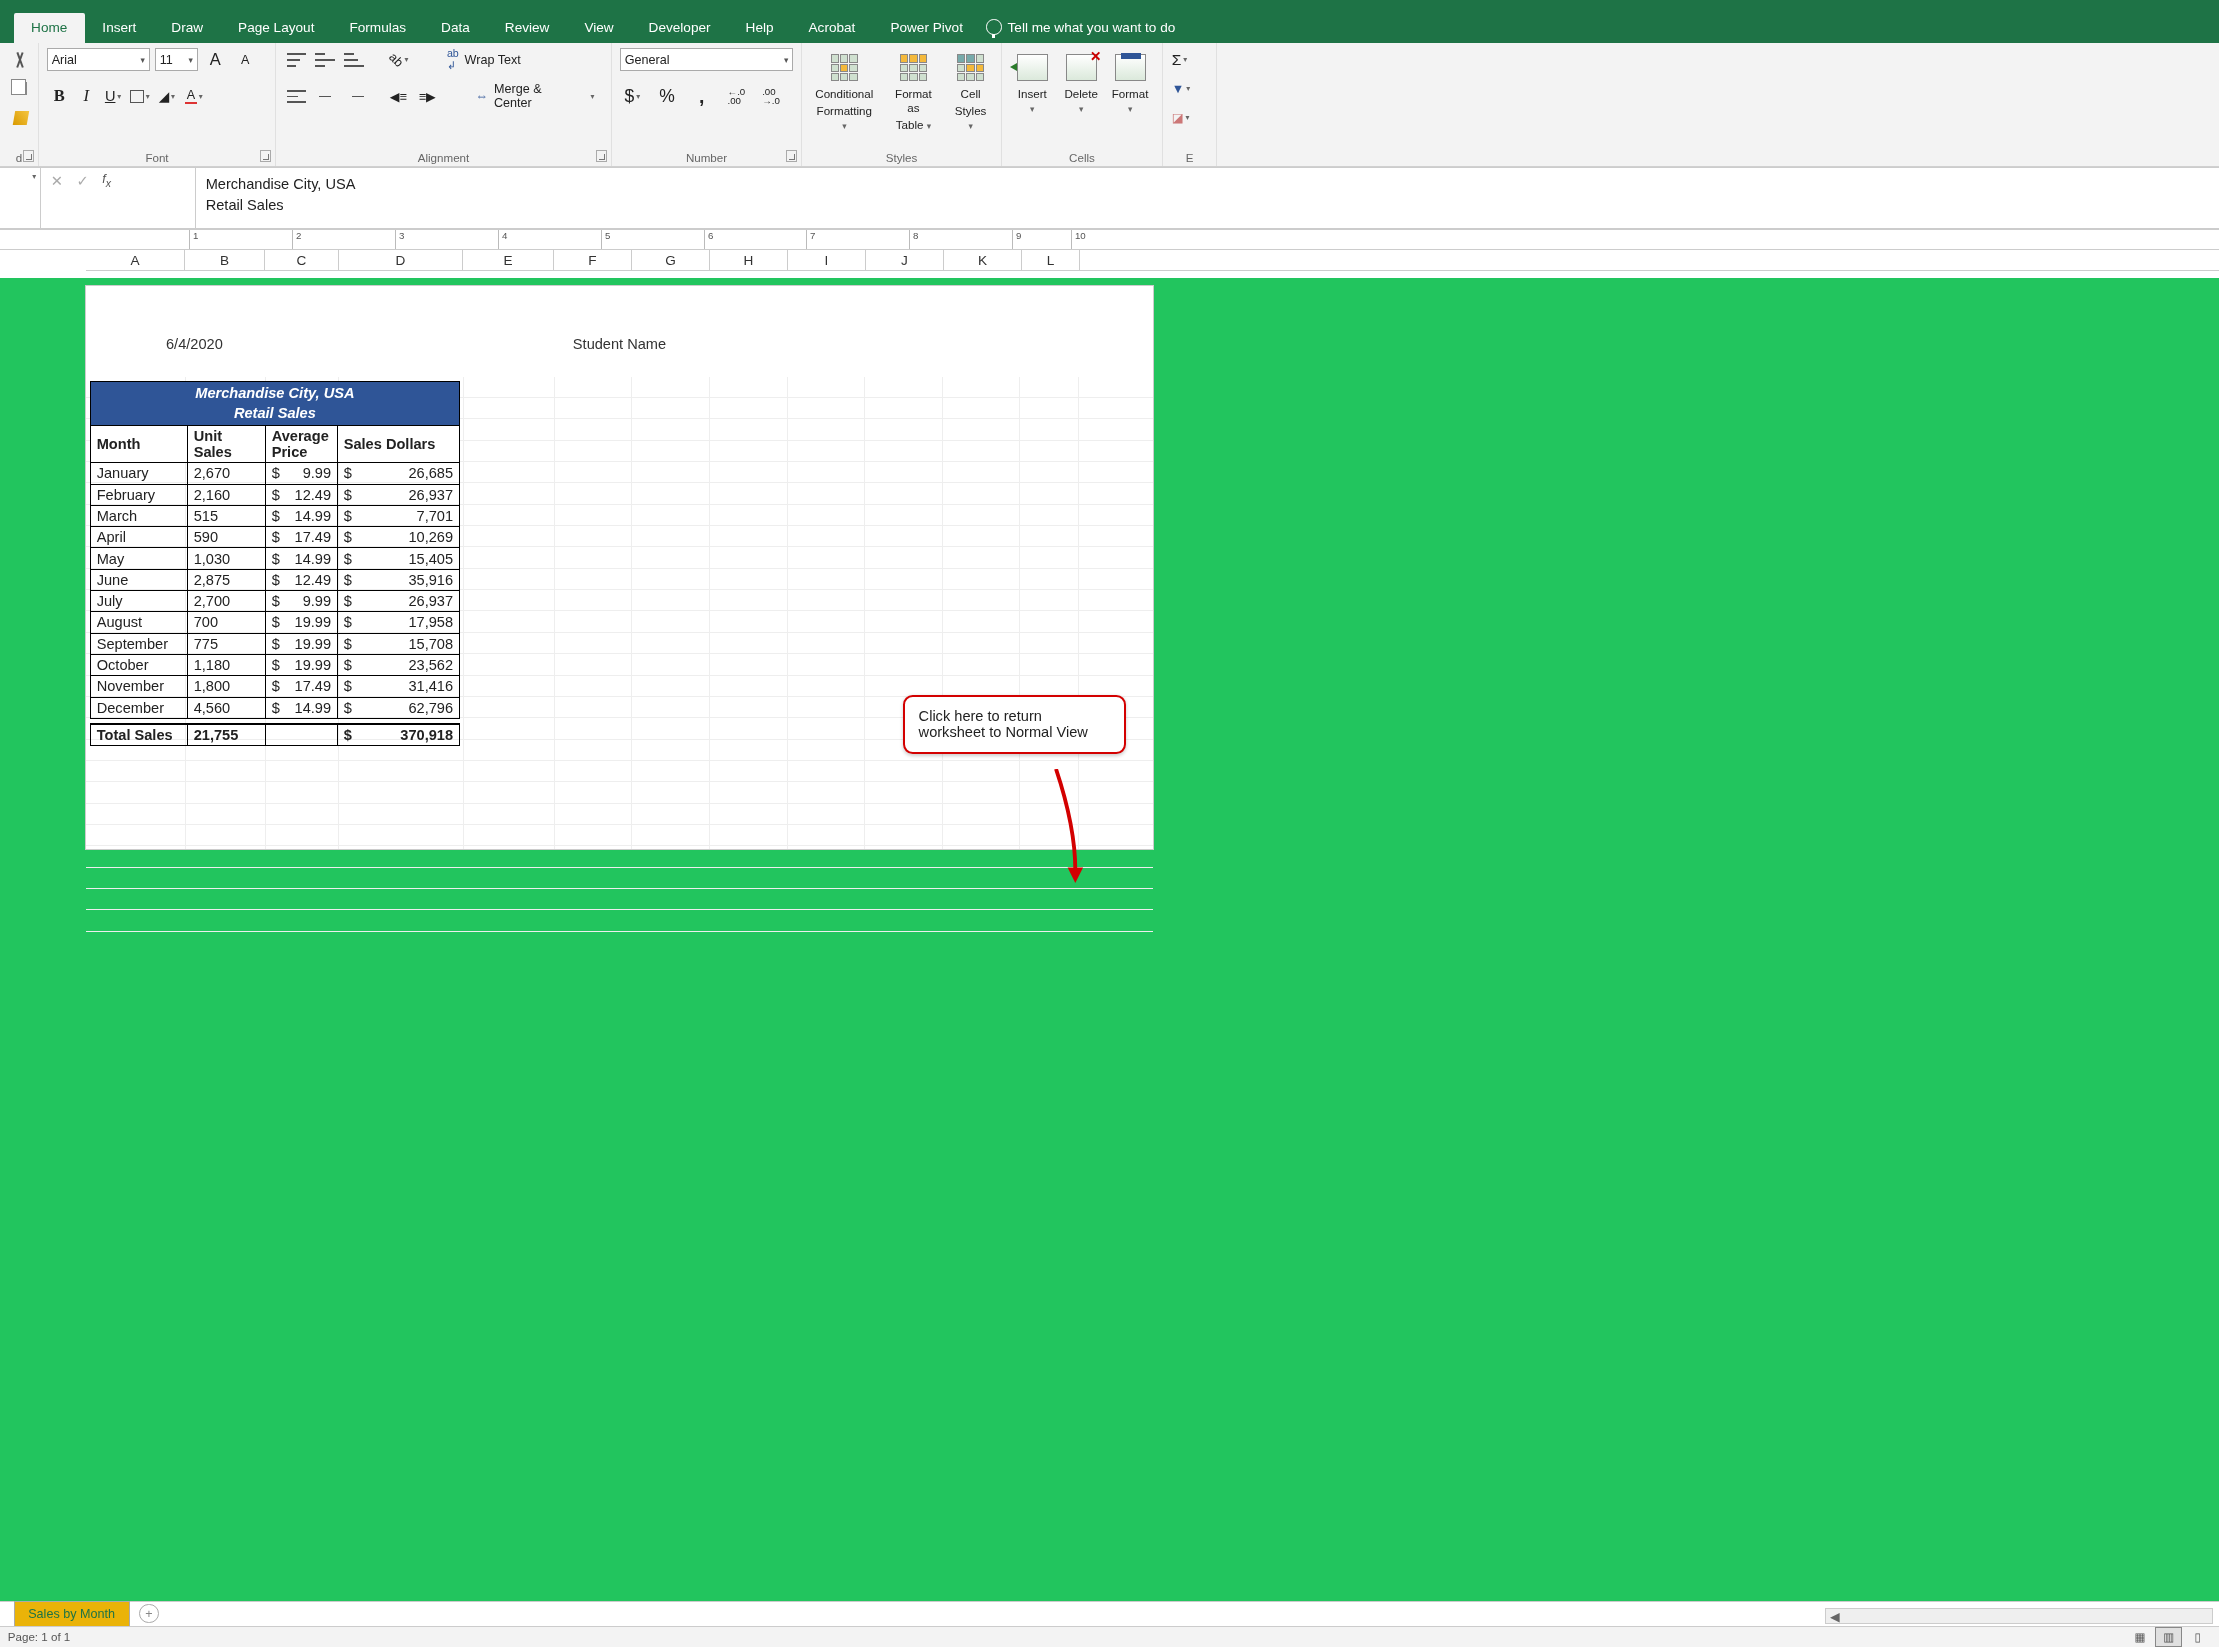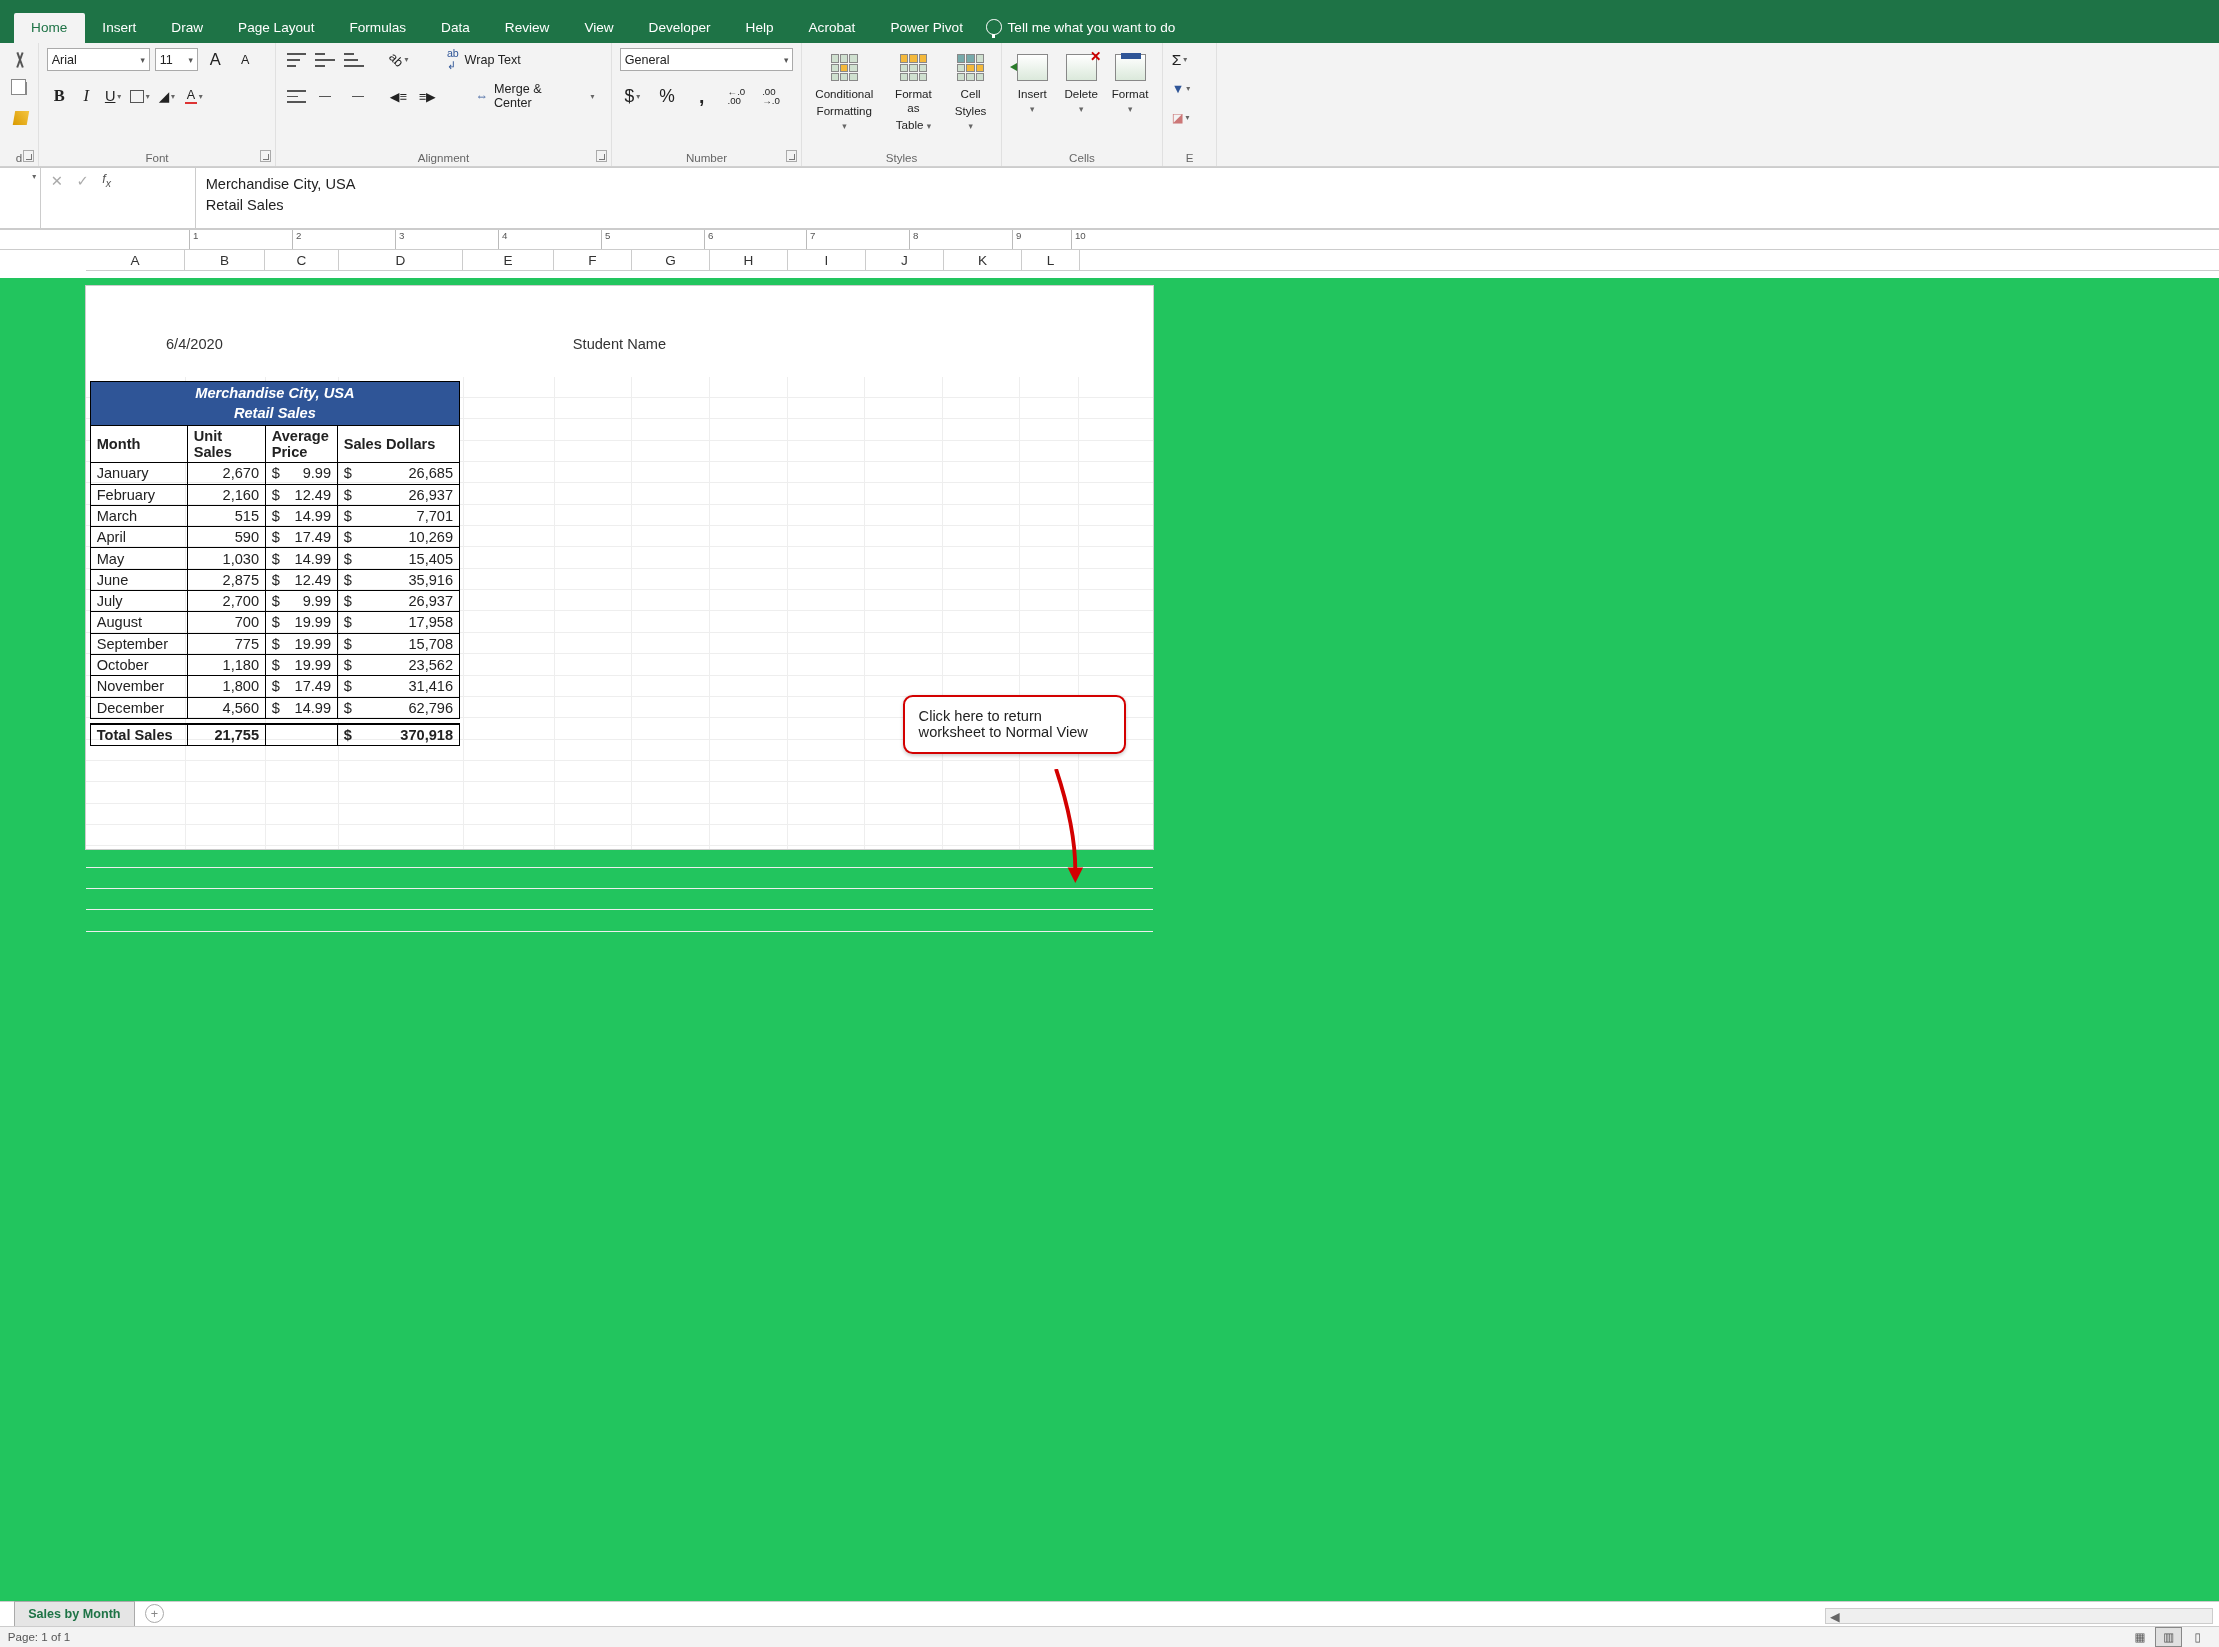--- a/index.html
+++ b/index.html
@@ -49,39 +49,39 @@
   .gridlines { position:absolute; top:91px; left:0; right:0; bottom:0; }
   .gridlines .gv { position:absolute; top:0; bottom:0; border-right:1px solid #eee; }
   .gridlines .gh { position:absolute; left:0; right:0; border-bottom:1px solid #eee; height:21.3px; }
   .hdr-line { margin:35px 0 0 0; display:flex; padding:0 80px; font-size:14.6px; color:#333; }
   .hdr-line .hc { flex:1; }
   
   .datatbl { margin:29px 0 0 3.9px; border-collapse:collapse; font-size:14.6px; }
   .datatbl td, .datatbl th { border:1px solid #000; padding:1.9px 5.8px; height:21.3px; }
   .datatbl .titlecell { background:#2f5597; color:#fff; font-style:italic; font-weight:bold; text-align:center; line-height:1.35; }
   .datatbl th { font-weight:bold; text-align:left; background:#fff; }
-  .datatbl .num { text-align:right; }
+  .datatbl .num { text-align:left; }
   .datatbl .cur { display:flex; justify-content:space-between; }
   .datatbl .tot td { border-top:2.9px solid #000; font-weight:bold; }
   
   .fbar { position:absolute; top:167px; left:0; right:0; height:62px; background:#fff; border-top:1px solid #ccc; border-bottom:1px solid #ccc; display:flex; }
   .namebox { width:41px; border-right:1px solid #ccc; display:flex; align-items:flex-start; padding:3.9px; }
   .fbtns { width:155px; border-right:1px solid #ccc; display:flex; align-items:flex-start; padding:3.9px 9.7px; gap:13.6px; color:#aaa; }
   .ftxt { flex:1; padding:5.8px 9.7px; font-size:14.6px; line-height:1.45; }
   
   .callout { position:absolute; right:27px; top:409px; width:223px; border:2.9px solid #d30000; border-radius:9.7px; background:#fff; padding:11.6px 13.6px; font-size:14.6px; box-shadow:0 1.9px 3.9px rgba(0,0,0,.2); z-index:10; }
   .arrow-svg { position:absolute; right:68px; top:483px; width:58px; height:116px; z-index:9; }
   
   .statusbar { position:absolute; bottom:0; left:0; right:0; height:21.3px; background:#f3f3f3; border-top:1px solid #ccc; display:flex; align-items:center; font-size:11.6px; color:#555; padding:0 7.8px; }
   .viewbtns { margin-left:auto; display:flex; gap:1.9px; }
   .vb { width:27px; height:19.4px; border:1px solid transparent; display:flex; align-items:center; justify-content:center; cursor:pointer; }
   .vb.active { border-color:#888; background:#e0e0e0; }
   
   .sheettabs { position:absolute; bottom:21.3px; left:0; right:0; height:25px; background:#fff; border-top:1px solid #ccc; display:flex; align-items:center; padding-left:13.6px; }
-  .stab { padding:4.9px 13.6px; border:1px solid #aaa; border-bottom:1.9px solid #1e7346; background:#e5e5e5; font-weight:bold; color:#1e7346; font-size:12.6px; }
+  .stab { padding:4.9px 13.6px; border:1px solid #aaa; border-bottom:1.9px solid #1e7346; background:#eab308; font-weight:normal; color:#1e7346; font-size:12.6px; }
   .addsheet { width:19.4px; height:19.4px; border:1px solid #aaa; border-radius:50%; display:flex; align-items:center; justify-content:center; margin-left:9.7px; color:#888; cursor:pointer; }
   .hscroll { position:absolute; right:5.8px; bottom:1.9px; width:388px; height:15.5px; background:#efefef; border:1px solid #ccc; display:flex; align-items:center; }
   .hscroll .th { width:17.5px; height:100%; display:flex; align-items:center; justify-content:center; color:#666; cursor:pointer; }
   
   .grid9 { width:27px; height:27px; display:grid; grid-template-columns:repeat(3,1fr); grid-template-rows:repeat(3,1fr); gap:1px; }
   .grid9 span { background:#cfe0cf; border:1px solid #888; }
   .grid9 .hl { background:#f4b93b; }
   .ins-ic,.del-ic,.fmt-ic { width:33px; height:27px; border:1px solid #888; position:relative; background:linear-gradient(#fff,#dbe9db); }
   .ins-ic::after{content:"";position:absolute;left:-7.8px;top:7.8px;width:0;height:0;border-top:4.9px solid transparent;border-bottom:4.9px solid transparent;border-right:7.8px solid #2a7a2a;}
   .del-ic::after{content:"✕";position:absolute;right:-5.8px;top:-5.8px;color:#c00;font-weight:bold;font-size:13.6px;}

